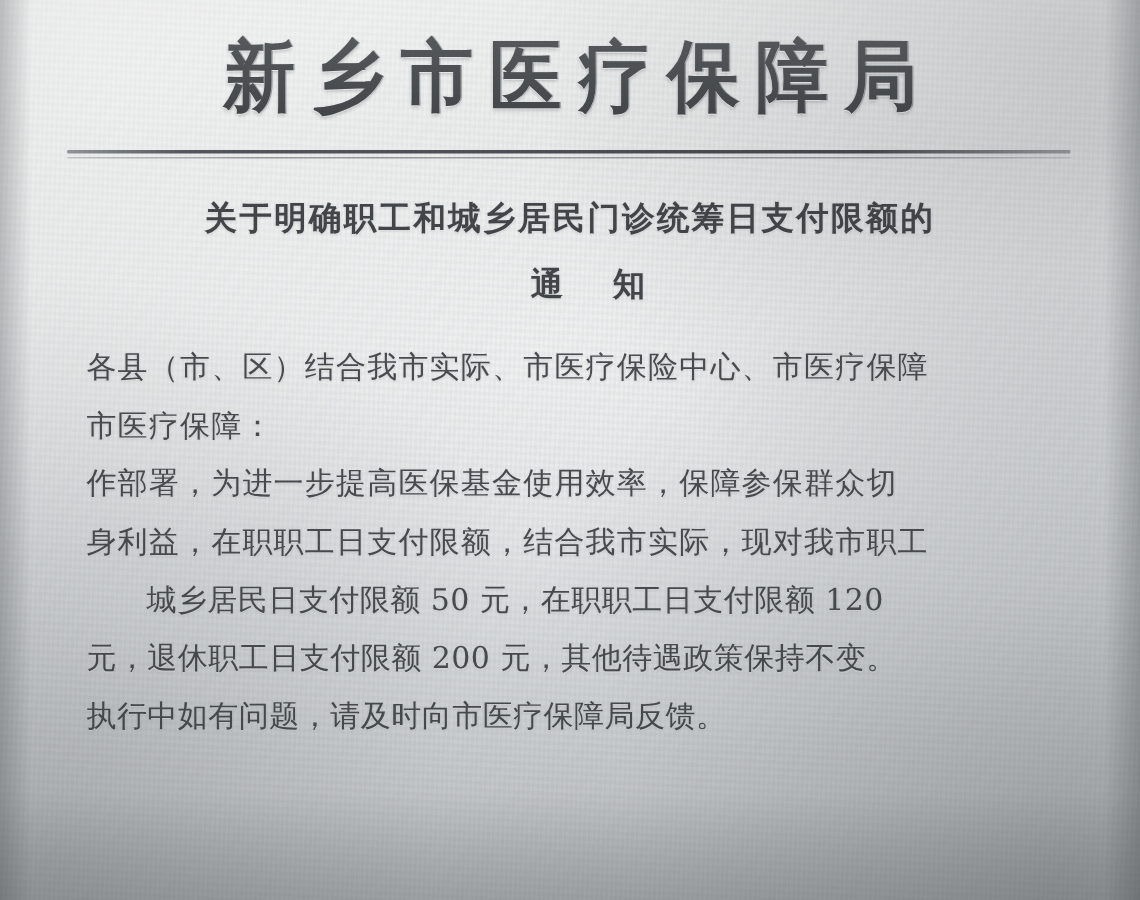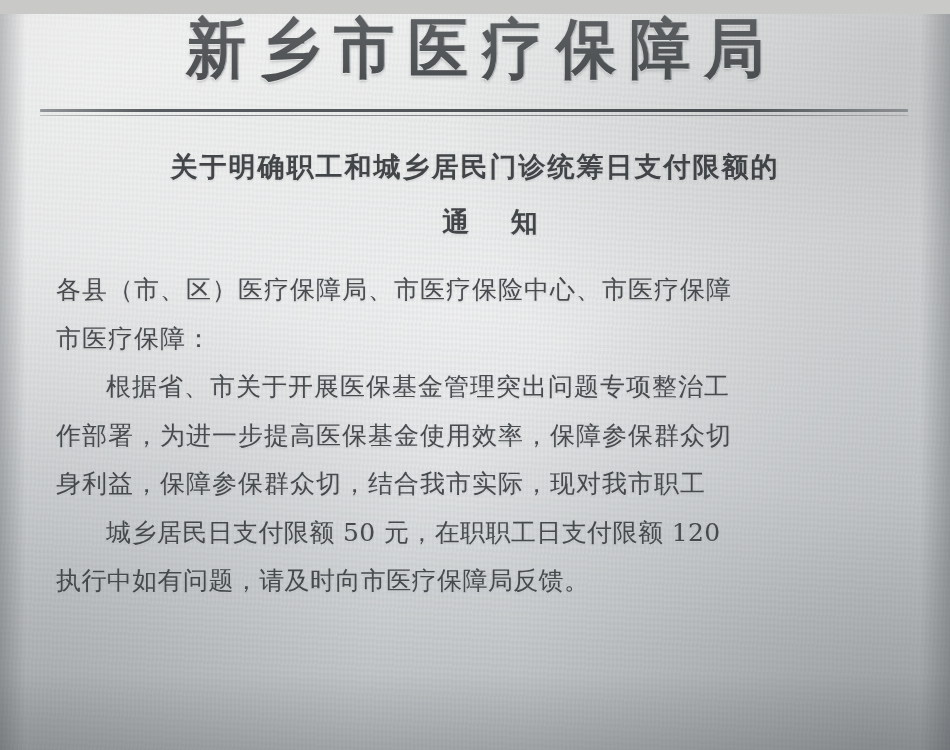--- a/index.html
+++ b/index.html
@@ -46,21 +46,21 @@
       radial-gradient(circle at 8% 6%, rgba(255,255,255,0.30), rgba(255,255,255,0) 38%),
       radial-gradient(circle at 95% 4%, rgba(40,45,50,0.16), rgba(0,0,0,0) 40%),
       radial-gradient(circle at 4% 96%, rgba(40,45,50,0.18), rgba(0,0,0,0) 42%),
       radial-gradient(circle at 92% 98%, rgba(40,45,50,0.22), rgba(0,0,0,0) 45%);
     pointer-events: none;
   }
 
   .content {
     position: relative;
     z-index: 3;
-    padding: 0;
+    padding: 16px;
   }
 
   
   .masthead {
     margin: 14px 0 0 0;
     text-align: center;
     color: #2f3336;
     font-family: "DejaVu Serif", serif;
     font-weight: bold;
     font-size: 60px;
@@ -177,26 +177,26 @@
       <div class="rule-thick"></div>
       <div class="rule-thin"></div>
     </div>
 
     <div class="title-block">
       <div class="title-line">关于明确职工和城乡居民门诊统筹日支付限额的</div>
       <div class="title-line title-line-2">通 知</div>
     </div>
 
     <div class="body-block">
-      <div class="para">各县（市、区）医疗保障局、市医疗保险中心、市医疗保障</div>
+      <div class="para">各县（市、区）结合我市实际、市医疗保险中心、市医疗保障</div>
       <div class="para">市医疗保障：</div>
-      <div class="para indent">根据省、市关于开展医保基金管理突出问题专项整治工</div>
       <div class="para">作部署，为进一步提高医保基金使用效率，保障参保群众切</div>
-      <div class="para">身利益，保障参保群众切，结合我市实际，现对我市职工</div>
+      <div class="para">身利益，在职职工日支付限额，结合我市实际，现对我市职工</div>
       <div class="para indent tight">城乡居民日支付限额 50 元，在职职工日支付限额 120</div>
+      <div class="para tight">元，退休职工日支付限额 200 元，其他待遇政策保持不变。</div>
       <div class="para tight">执行中如有问题，请及时向市医疗保障局反馈。</div>
     </div>
 
   </div>
 
   <div class="blur-top"></div>
   <div class="blur-bottom"></div>
   <div class="edge-left"></div>
   <div class="edge-right"></div>
 

